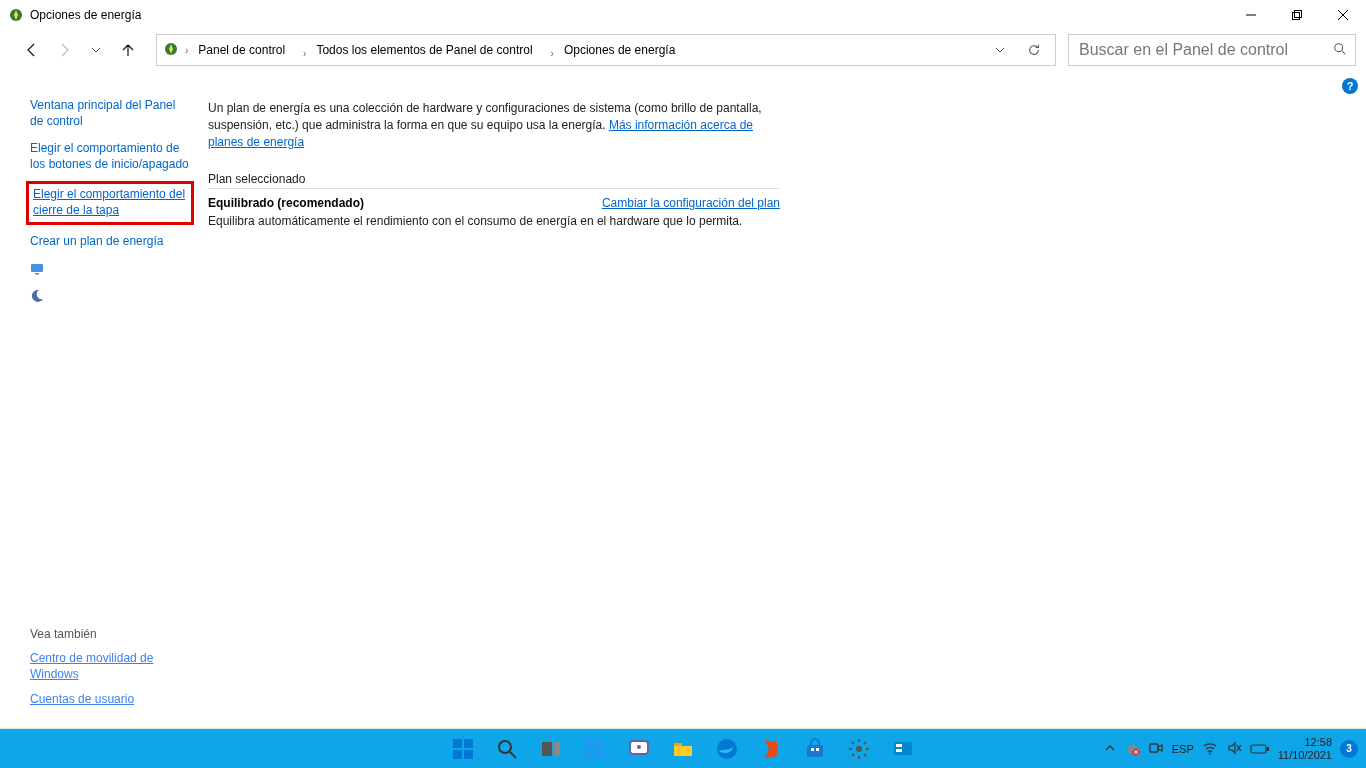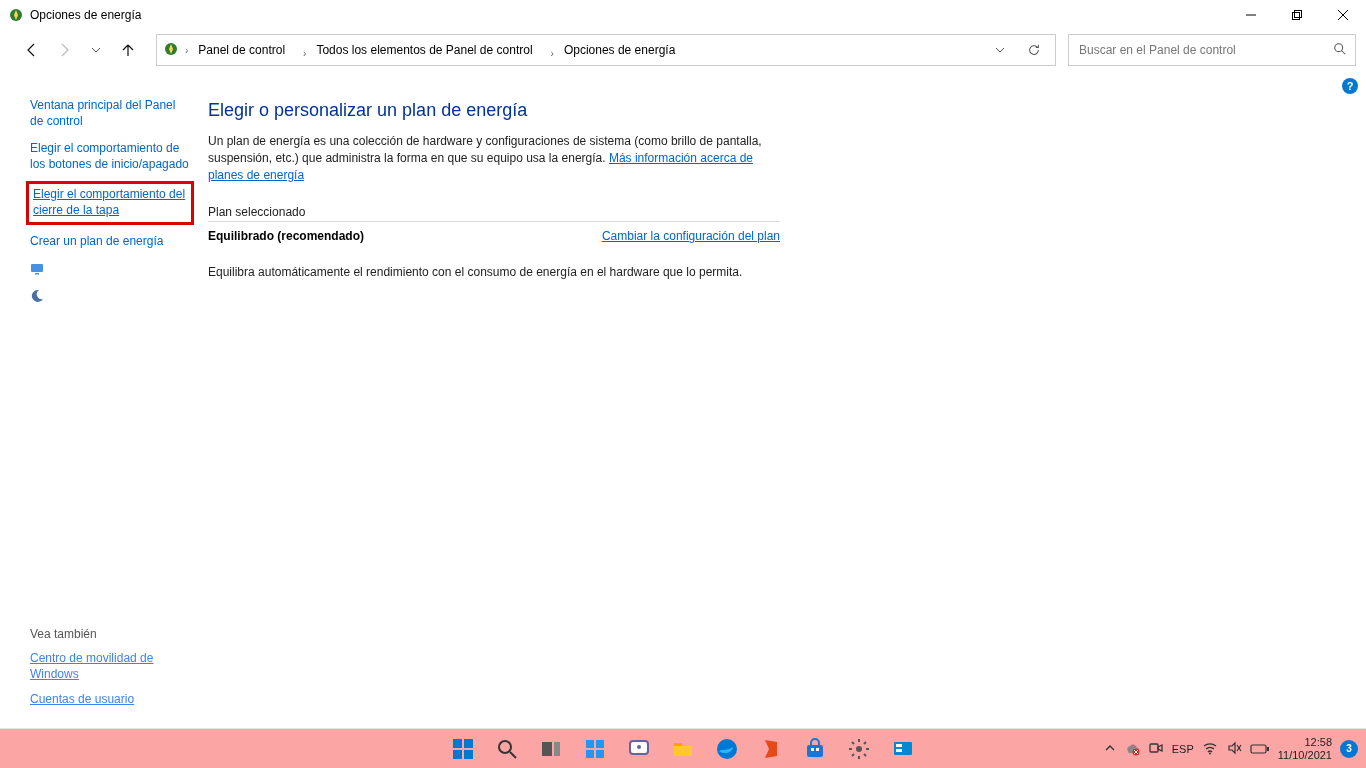--- a/index.html
+++ b/index.html
@@ -63,21 +63,21 @@
   .search-box {
     width: 288px;
     border: 1px solid #ccc;
     height: 32px;
     margin-left: 8px;
     display: flex;
     align-items: center;
     padding: 0 8px;
   }
   .search-box input {
-    border: none; outline: none; flex:1; font-size: 12px; color:#333;
+    border: none; outline: none; flex:1; font-size: 16px; color:#333;
   }
   .search-box input::placeholder { color: #777; }
   .search-btn { color:#555; }
 
   
   .content-area {
     display: flex;
     height: calc(768px - 30px - 40px - 40px);
     padding-top: 8px;
   }
@@ -138,39 +138,39 @@
     border-bottom: 1px solid #ddd;
     color: #222;
   }
   .plan-row {
     display: flex;
     justify-content: space-between;
     margin-top: 7px;
   }
   .plan-name { font-weight: 600; }
   .plan-link { color: #0066cc; }
-  .plan-desc { margin-top: 22px; color:#222;}
+  .plan-desc { margin-top: 4px; color:#222;}
   .help-icon {
     position: absolute;
     right: 8px; top: 78px;
     width: 16px; height: 16px;
     border-radius: 50%;
     background: #0078d4;
     color: #fff;
     font-size: 11px;
     font-weight: 600;
     display:flex; align-items:center; justify-content:center;
   }
 
   
   .taskbar {
     position: absolute;
     left: 0; right: 0; bottom: 0;
     height: 40px;
-    background: #fca5a5;
+    background: #0ea5e9;
     border-top: 1px solid #e5e5e5;
     display: flex;
     align-items: center;
   }
   .taskbar-center {
     position: absolute;
     left: 50%;
     transform: translateX(-50%);
     display: flex;
     gap: 4px;
@@ -322,21 +322,20 @@
       </span>
     </div>
 
     <div class="sidebar-spacer"></div>
     <div class="see-also">Vea también</div>
     <a href="#" class="dark-link">Centro de movilidad de Windows</a>
     <a href="#" class="dark-link">Cuentas de usuario</a>
   </div>
 
   <div class="main">
-    <h1>Elegir o personalizar un plan de energía</h1>
     <div class="desc">
       <span>Un plan de energía es una colección de hardware y configuraciones de sistema (como brillo de pantalla, suspensión, etc.) que administra la forma en que su equipo usa la energía. </span><a href="#" class="info-link">Más información acerca de planes de energía</a>
     </div>
     <div class="section-header">Plan seleccionado</div>
     <div class="plan-row">
       <span class="plan-name">Equilibrado (recomendado)</span>
       <a href="#" class="plan-link">Cambiar la configuración del plan</a>
     </div>
     <div class="plan-desc">Equilibra automáticamente el rendimiento con el consumo de energía en el hardware que lo permita.</div>
   </div>

